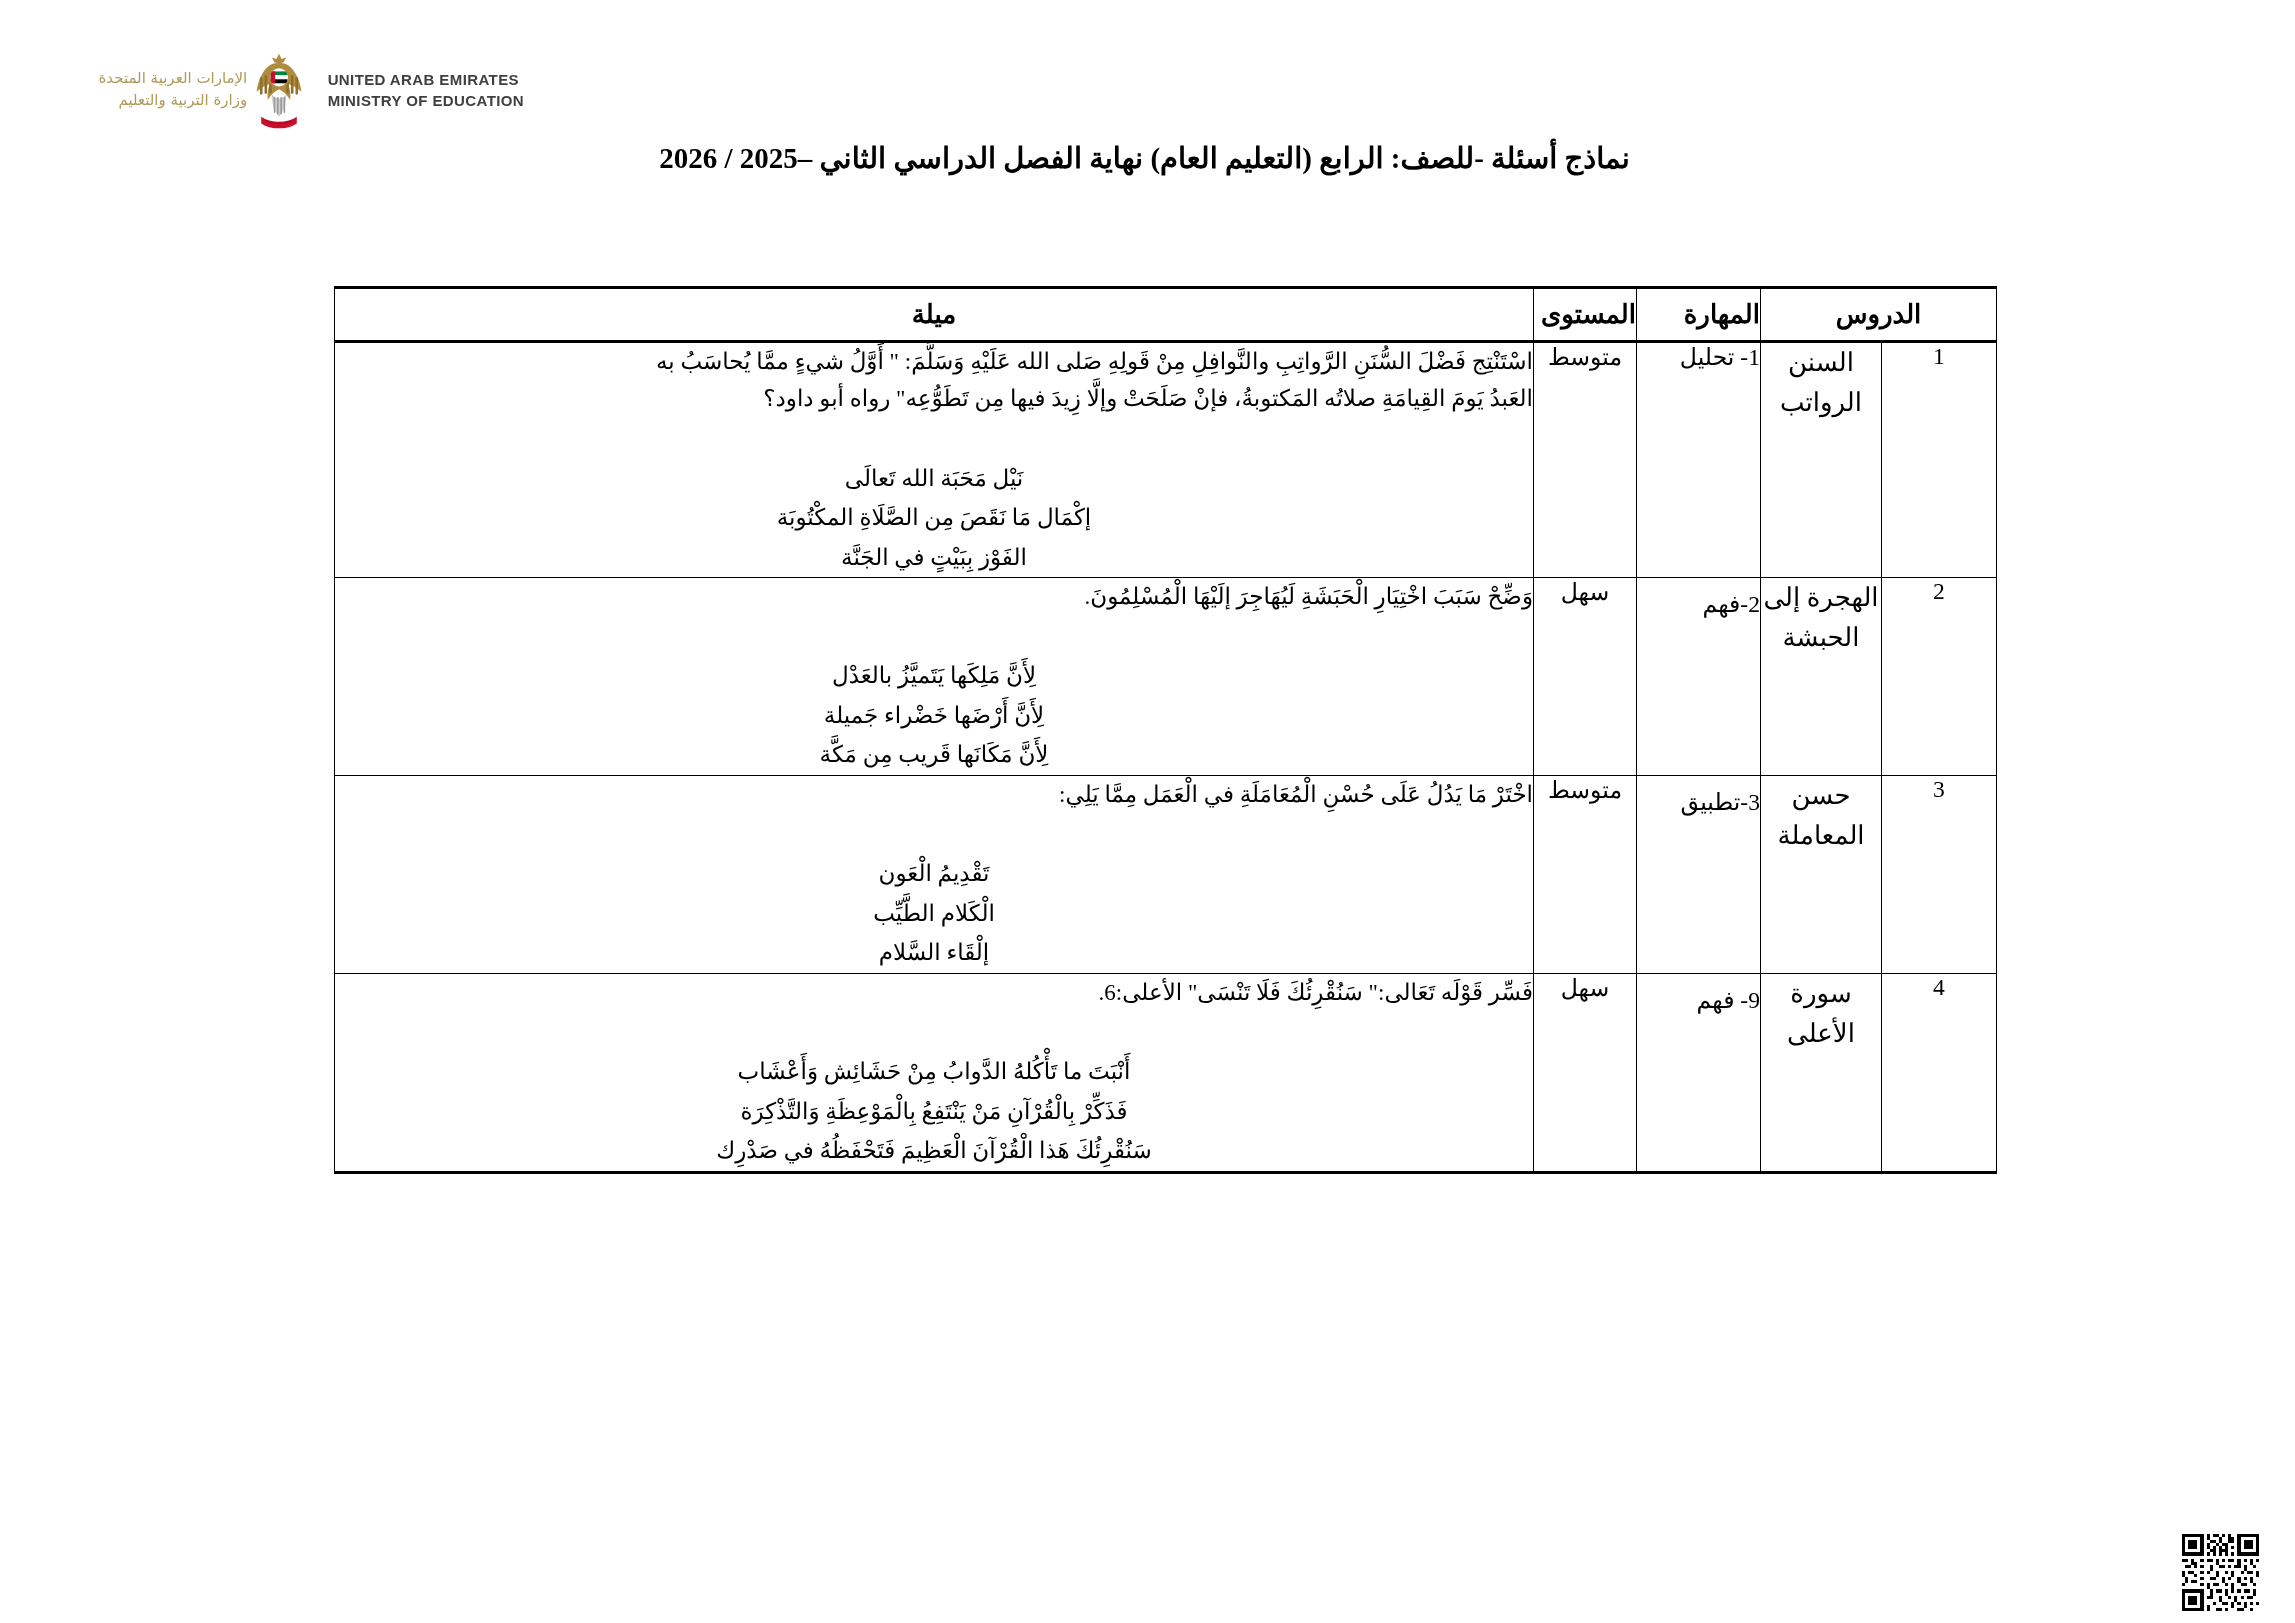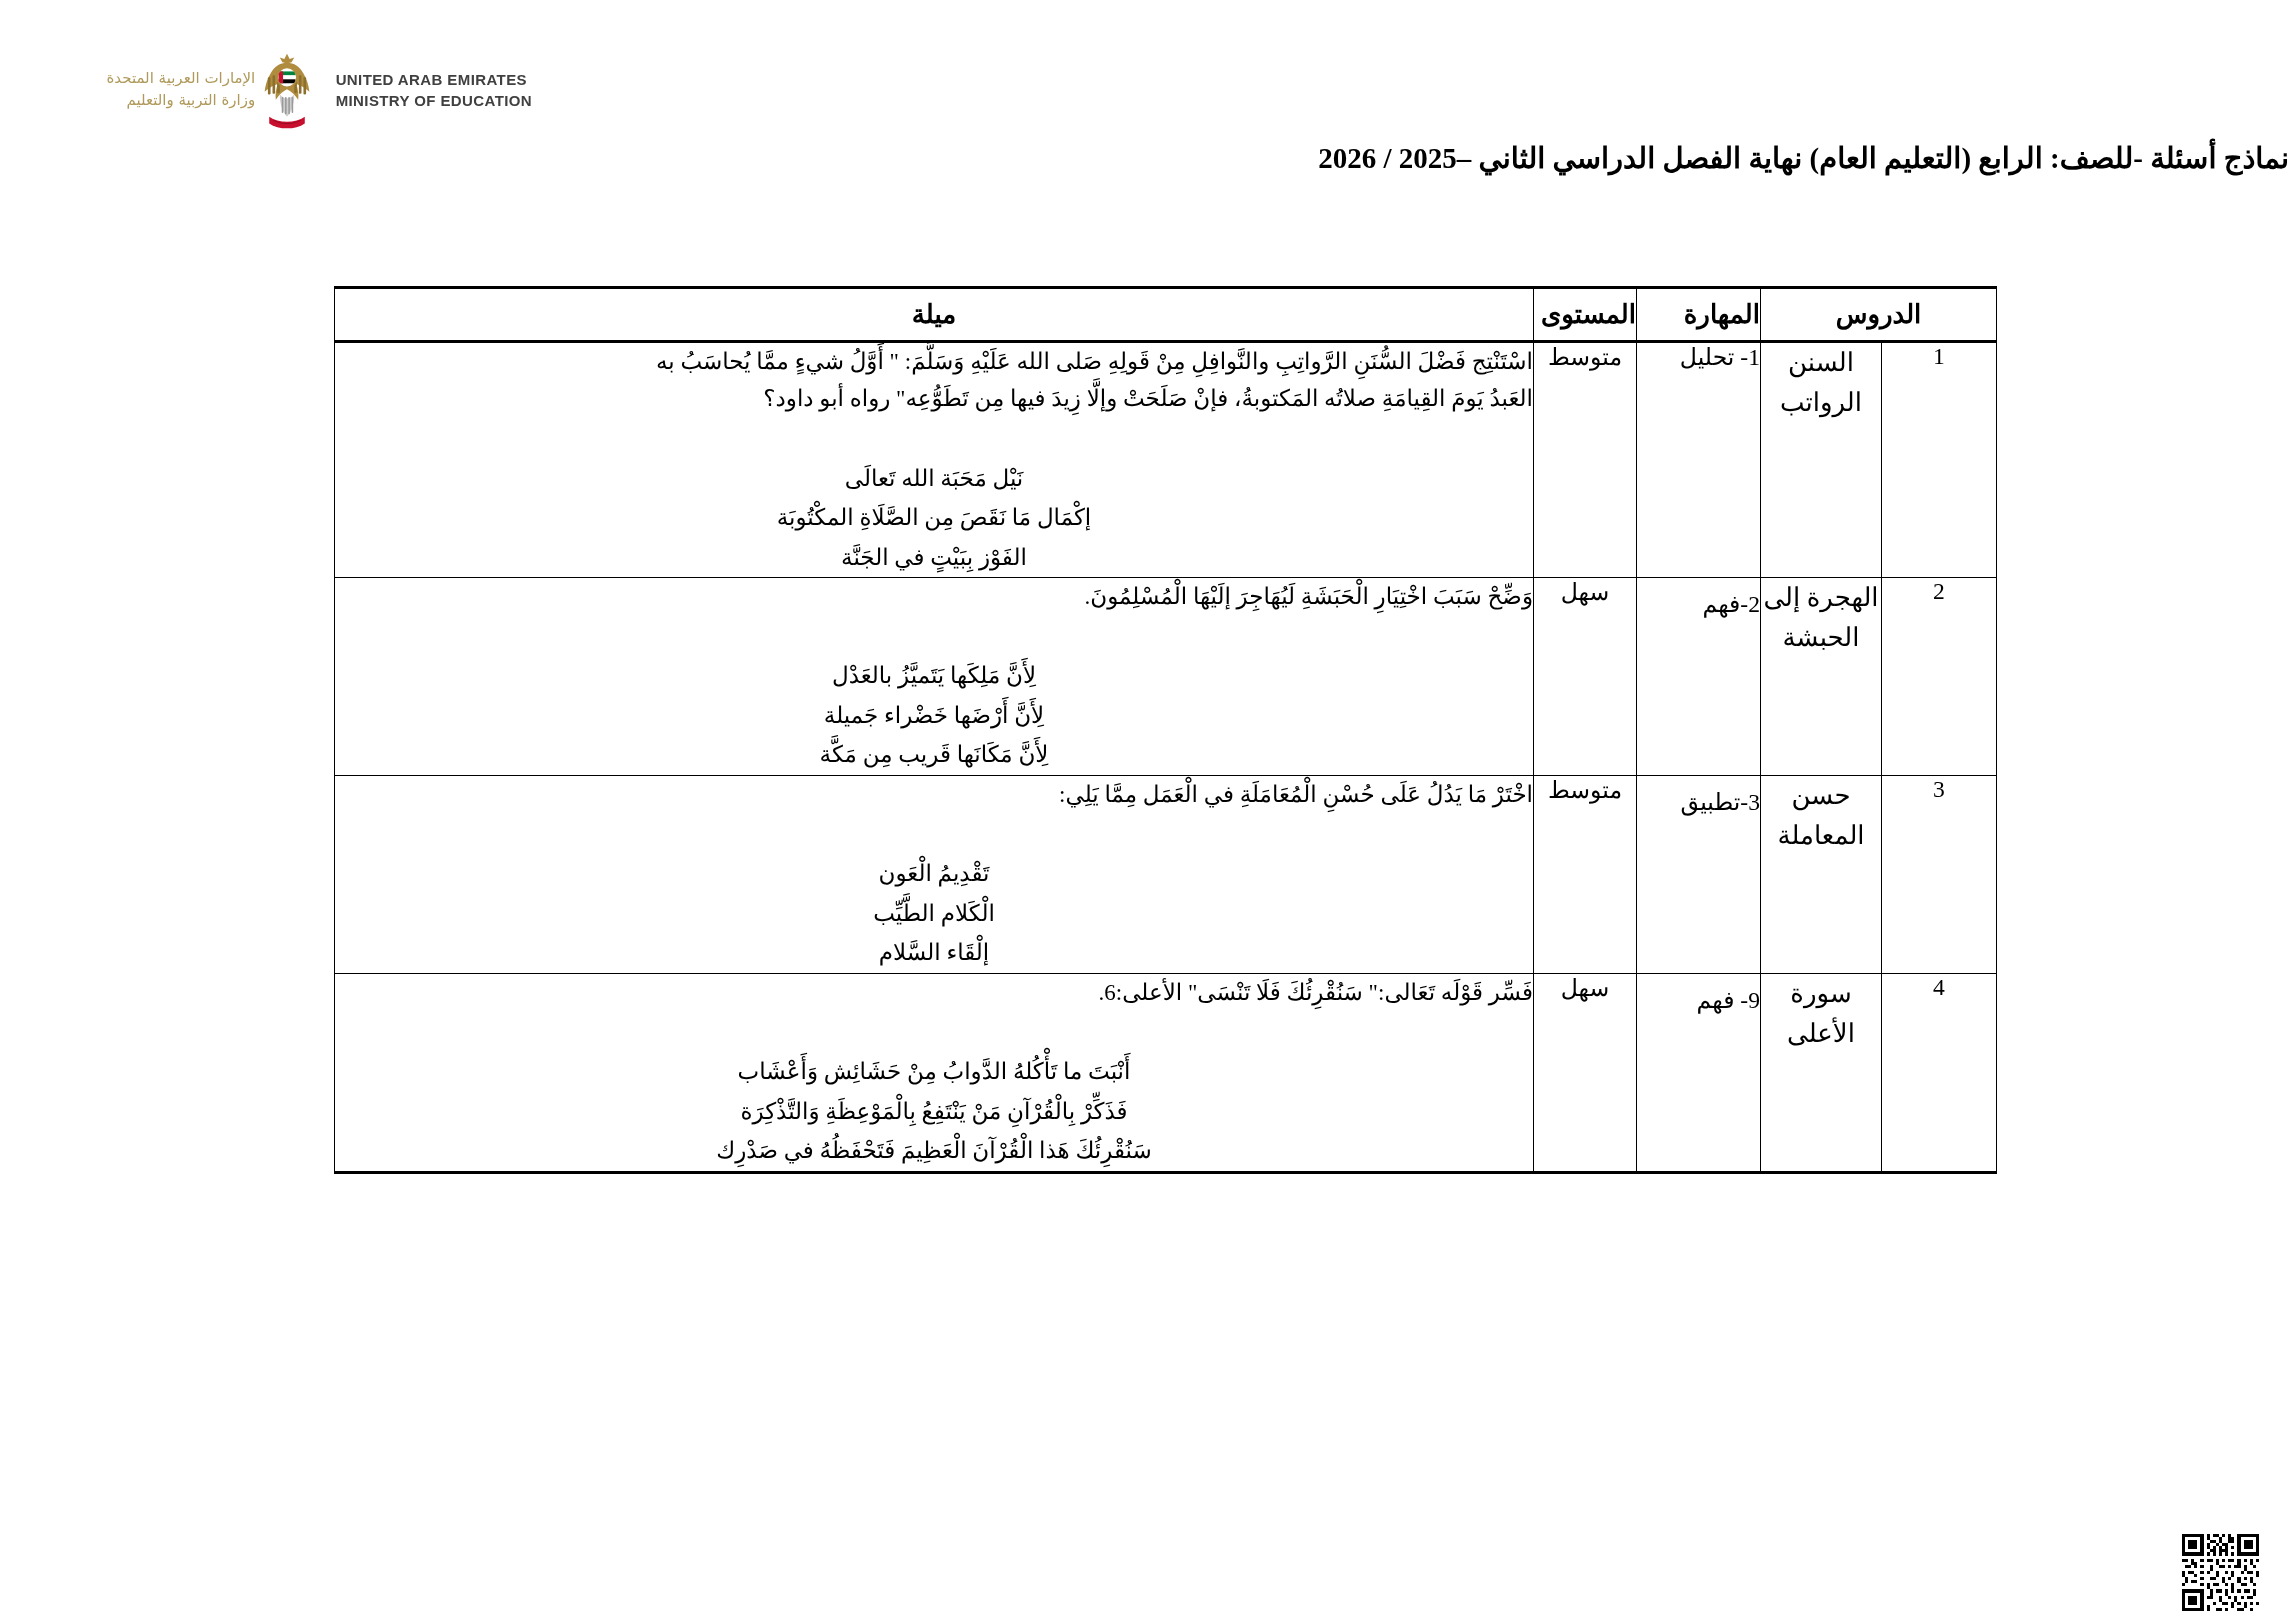--- a/index.html
+++ b/index.html
@@ -33,21 +33,21 @@
   }
   .logo-ar {
     text-align: right;
     color: #b09a5b;
     font-family: "DejaVu Sans", sans-serif;
     line-height: 1.45;
     white-space: nowrap;
     margin-right: 0;
     margin-left: 6.5px;
   }
-  .logo-ar .l1 { font-size: 15px; letter-spacing: 0px; display:block;margin-left:8px; }
+  .logo-ar .l1 { font-size: 15px; letter-spacing: 0px; display:block; }
   .logo-ar .l2 { font-size: 15px; letter-spacing: 0.7px; display:block; }
 
   .emblem {
     width: 54px;
     height: 79px;
     position: relative;
     flex: 0 0 auto;
     margin: 0 5.2px;
   }
   .logo-en {
@@ -63,21 +63,21 @@
     margin-left: 16px;
   }
   .logo-en span { display: block; }
 
   
   .doc-title {
     position: absolute;
     top: 141px;
     left: 0;
     width: 2289px;
-    text-align: right;
+    text-align: center;
     font-family: "Liberation Serif", serif;
     font-weight: bold;
     font-size: 29px;
     letter-spacing: 0px;
     direction: rtl;
   }
 
   
   .tbl-wrap {
     position: absolute;

